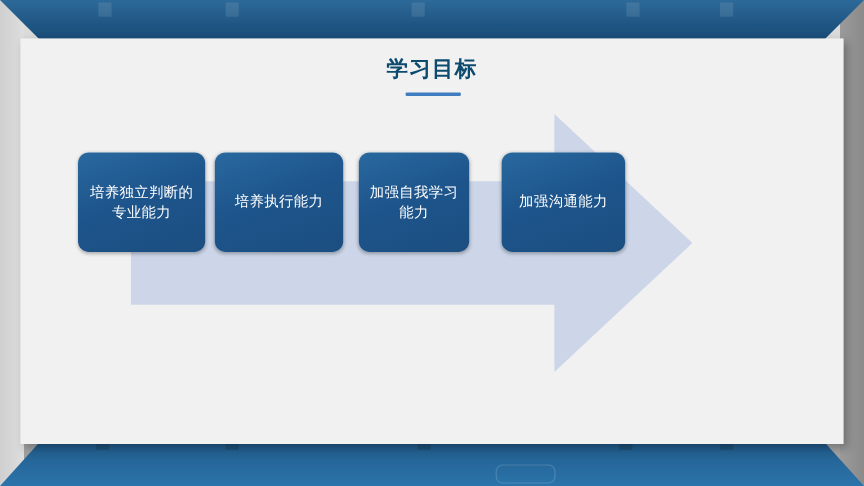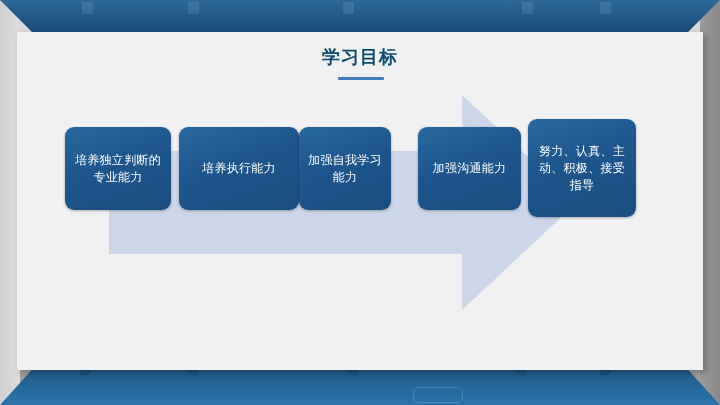--- a/index.html
+++ b/index.html
@@ -125,21 +125,21 @@
     padding: 2px 5px;
   }
   .box-label {
     color: #ffffff;
     font-size: 12px;
     line-height: 17px;
     text-align: center;
     letter-spacing: 0.3px;
   }
   .box0 { left: 48px;  width: 106px; justify-content: center; }
-  .box1 { left: 162px; width: 120px; }
+  .box1 { left: 162px; width: 107px; }
   .box2 { left: 282px; width: 92px; }
   .box3 { left: 401px; width: 103px; }
   .box4 { left: 511px; top: -8px; width: 108px; height: 98px; }
 </style>
 </head>
 <body>
 
 <div id="slide">
 
   <div class="frame-bg"></div>
@@ -178,19 +178,16 @@
       </div>
       <div class="box box1">
         <span class="box-label">培养执行能力</span>
       </div>
       <div class="box box2">
         <span class="box-label">加强自我学习能力</span>
       </div>
       <div class="box box3">
         <span class="box-label">加强沟通能力</span>
       </div>
-      <div class="box box4">
-        <span class="box-label">努力、认真、主动、积极、接受指导</span>
-      </div>
     </div>
 
   </div>
 </div>
 
 </body></html>

